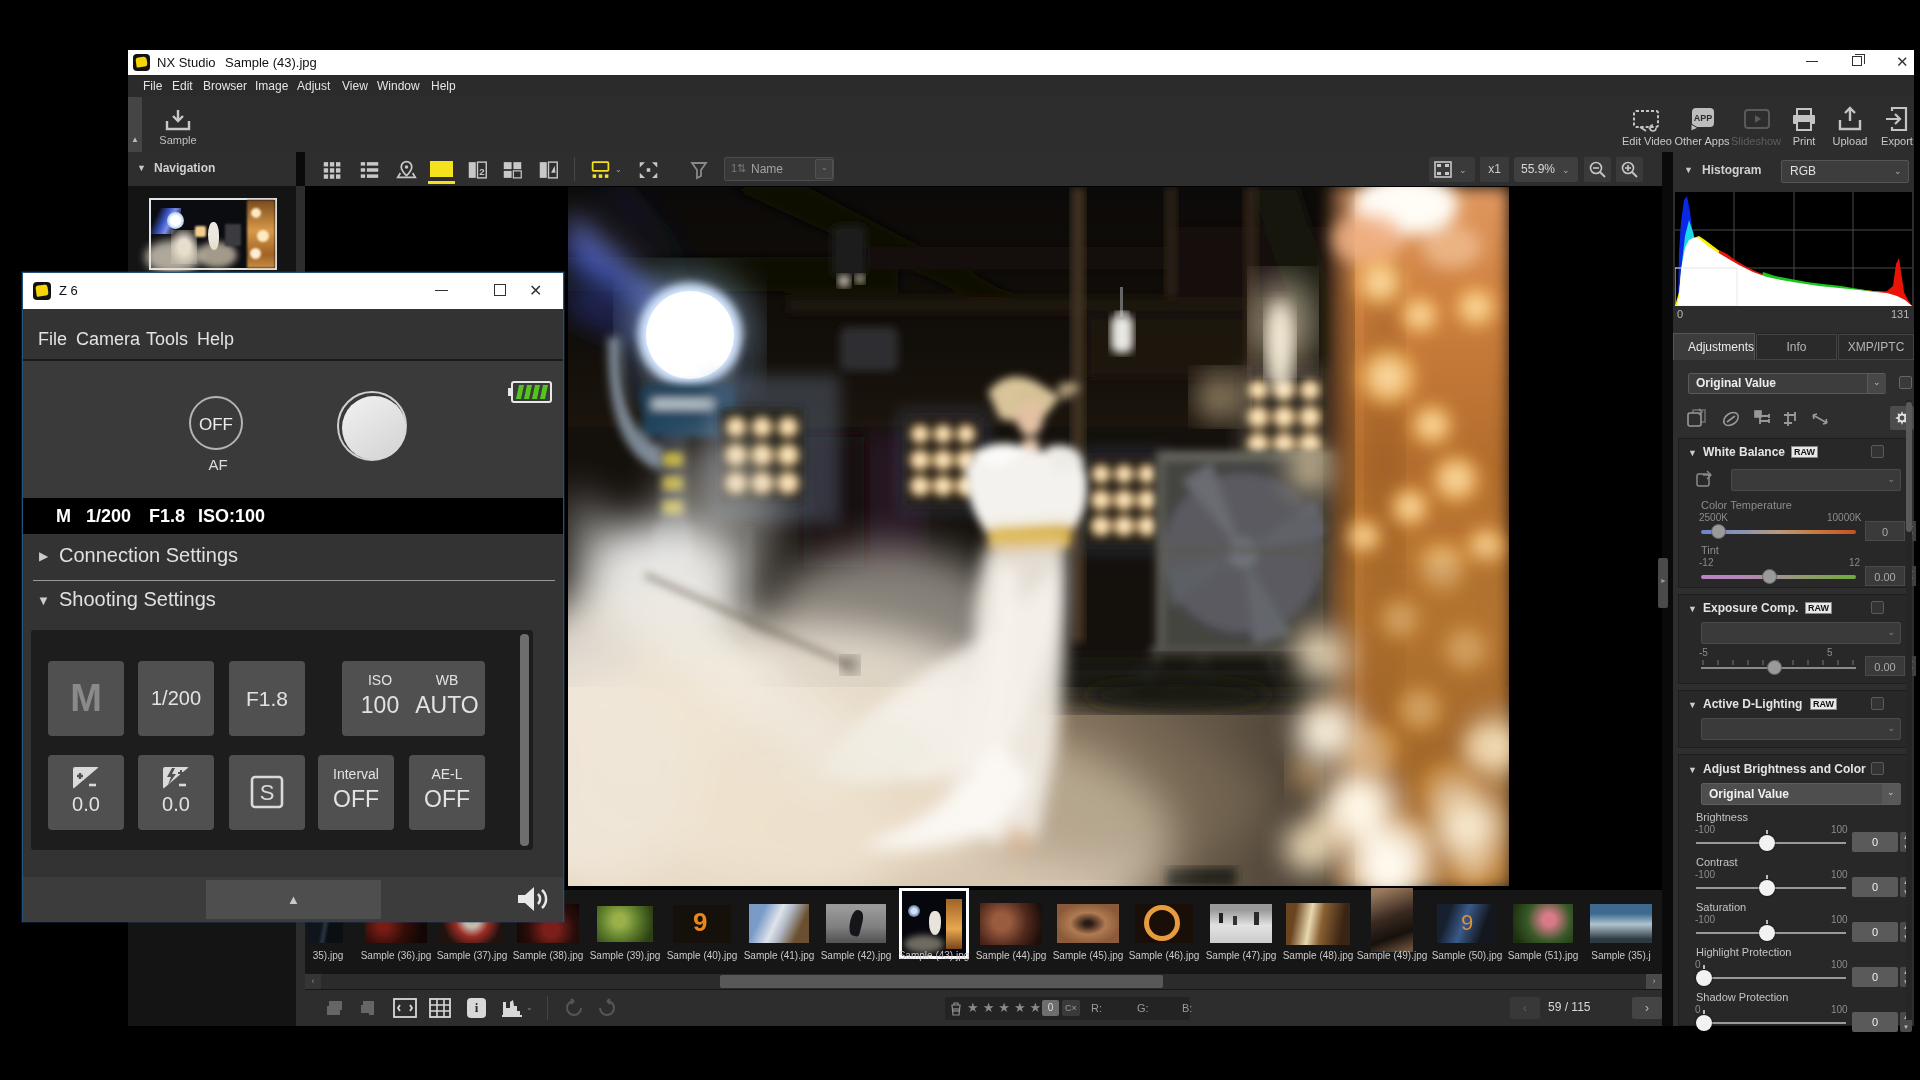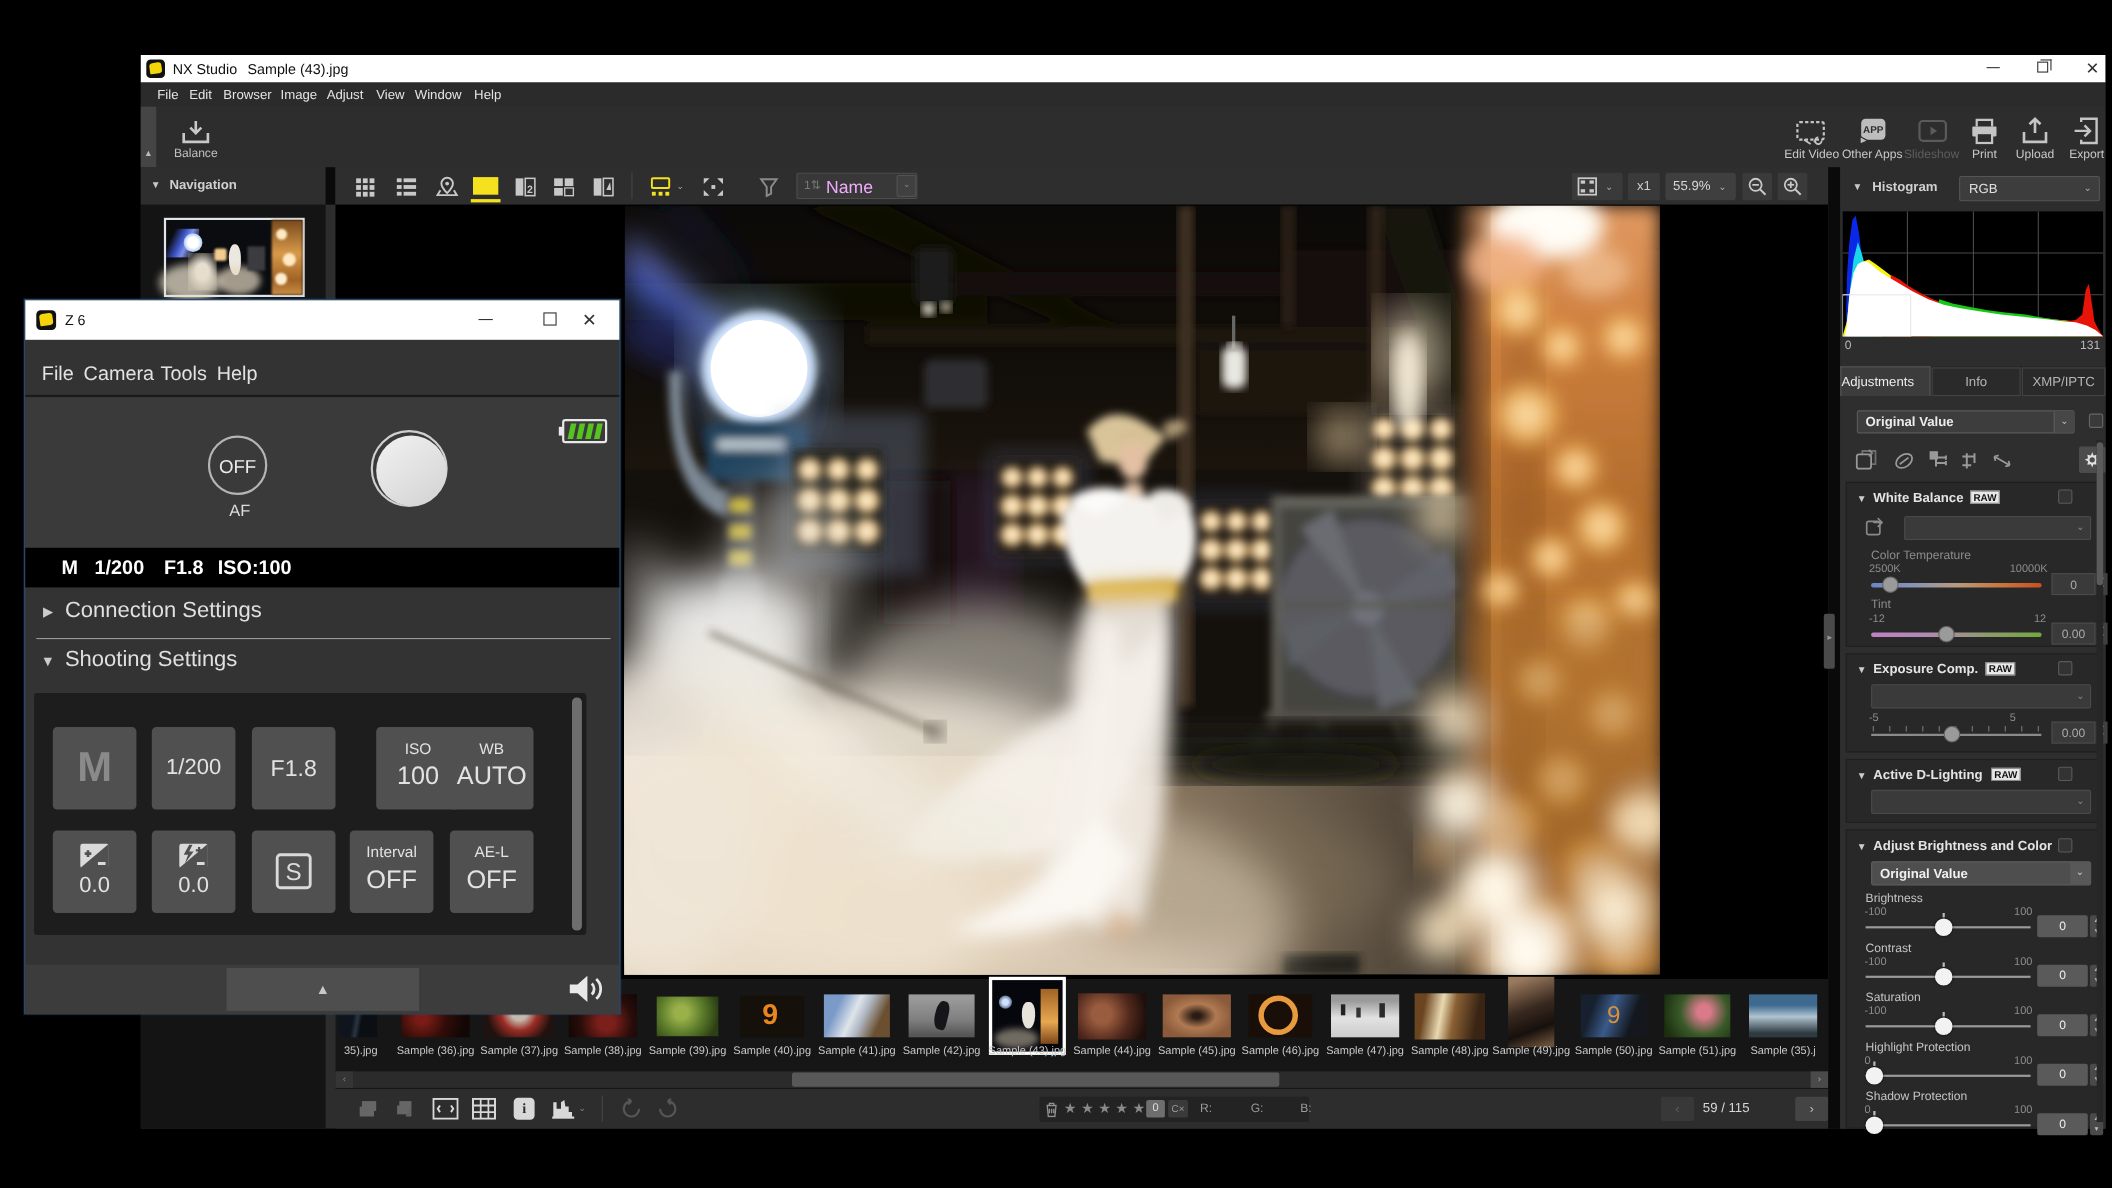--- a/index.html
+++ b/index.html
@@ -45,21 +45,21 @@
     <span class="abs" style="left:303px;top:4px;">Help</span>
   </div>
 
   <div class="abs" style="left:0;top:47px;width:1786px;height:55px;background:#2d2d2d;"></div>
   <div class="abs" style="left:0;top:47px;width:14px;height:55px;background:#454545;"></div>
   <div class="abs" style="left:3px;top:85px;font-size:8px;color:#bbb;">▲</div>
   <svg class="abs" style="left:36px;top:58px;" width="28" height="24" viewBox="0 0 28 24">
     <path d="M14 2 L14 12 M9 8 L14 13 L19 8" stroke="#c8c8c8" stroke-width="2.4" fill="none"></path>
     <path d="M3 13 L3 21 L25 21 L25 13" stroke="#c8c8c8" stroke-width="2.4" fill="none"></path>
   </svg>
-  <div class="abs" style="left:30px;top:84px;width:40px;text-align:center;font-size:11px;color:#c0c0c0;">Balance</div>
+  <div class="abs" style="left:30px;top:84px;width:40px;text-align:center;font-size:11px;color:#c0c0c0;">Sample</div>
   <div id="rtb">
     <svg class="abs" style="left:1504px;top:57px;" width="30" height="26" viewBox="0 0 30 26">
       <rect x="2" y="4" width="24" height="16" rx="2" stroke="#c4c4c4" stroke-width="2" fill="none" stroke-dasharray="3 2"></rect>
       <path d="M8 20 L14 24 M17 21 l3 3 M21 18 a3 3 0 1 0 3 3" stroke="#c4c4c4" stroke-width="1.6" fill="none"></path>
     </svg>
     <div class="abs ic" style="left:1489px;top:85px;width:60px;text-align:center;font-size:11px;">Edit Video</div>
     <svg class="abs" style="left:1560px;top:57px;" width="28" height="26" viewBox="0 0 28 26">
       <rect x="4" y="1" width="22" height="19" rx="4" fill="#bdbdbd"></rect>
       <text x="15" y="14" font-size="9" font-weight="bold" fill="#2d2d2d" text-anchor="middle" font-family="Liberation Sans">APP</text>
       <path d="M3 17 L3 24 L10 21 Z" fill="#bdbdbd" stroke="#2d2d2d" stroke-width="1"></path>
@@ -159,21 +159,21 @@
         <path d="M2 20 L2 14 L8 20 Z"></path>
           <path d="M22 20 L16 20 L22 14 Z"></path>
         <rect x="10" y="9" width="4" height="4"></rect>
       </g>
     </svg>
     <svg class="abs" style="left:384px;top:8px;" width="20" height="20" viewBox="0 0 20 20">
       <path d="M3 3 L17 3 L12 10 L12 16 L8 18 L8 10 Z" fill="none" stroke="#8a8a8a" stroke-width="1.8"></path>
     </svg>
     <div class="abs" style="left:419px;top:5px;width:110px;height:24px;background:#383838;border:1px solid #4c4c4c;border-radius:2px;">
       <span class="abs" style="left:6px;top:4px;font-size:11px;color:#787878;">1⇅</span>
-      <span class="abs" style="left:26px;top:4px;font-size:16px;color:#f0abfc;">Name</span>
+      <span class="abs" style="left:26px;top:4px;font-size:12px;color:#a3a3a3;">Name</span>
     </div>
     <div class="abs" style="left:510px;top:7px;width:18px;height:20px;background:#404040;border:1px solid #525252;border-radius:2px;">
         <span style="position:absolute;left:5px;top:3px;font-size:8px;color:#888;">⌄</span>
       </div>
     <div class="abs" style="left:1124px;top:5px;width:46px;height:25px;background:#3a3a3a;border-radius:2px;">
       <svg class="abs" style="left:4px;top:3px;" width="20" height="19" viewBox="0 0 20 19">
         <rect x="2" y="2" width="16" height="15" fill="none" stroke="#c8c8c8" stroke-width="1.6"></rect>
         <g fill="#c8c8c8">
             <rect x="4" y="4" width="4" height="3"></rect>
             <rect x="12" y="4" width="4" height="3"></rect>
@@ -664,21 +664,21 @@
       <polygon points="5,114 7,70 10,44 14,28 18,40 22,56 27,74 32,92 36,114" fill="#1ad8e8"></polygon>
       <polygon points="0,114 4,100 7,72 12,52 18,46 24,44 30,48 38,54 46,60 58,68 72,76 86,82 100,86 120,90 140,93 160,95 180,97 198,99 210,100 222,103 230,107 237,114" fill="#f8f408"></polygon>
       <polygon points="40,114 44,58 52,62 60,68 70,74 82,80 96,85 112,88 130,92 150,94 170,96 190,98 204,100 212,99 218,94 221,72 224,66 227,86 229,100 233,108 237,114 200,114" fill="#e81408"></polygon>
       <polygon points="80,114 88,80 100,84 116,87 132,90 148,92 166,94 184,97 196,99 206,101 214,104 220,108 226,114" fill="#18c818"></polygon>
       <polygon points="2,114 4,104 6,78 10,56 14,48 18,46 23,46 28,50 34,55 42,60 52,66 64,73 78,80 92,85 106,88 124,91 144,94 164,96 184,98 200,100 212,101 222,104 230,108 237,114" fill="#fff"></polygon>
       <rect x="0" y="76" width="62" height="38" fill="none" stroke="#e8e8e8" stroke-width="1"></rect>
     </svg>
     <span class="abs" style="left:4px;top:156px;font-size:11px;color:#b8b8b8;">0</span>
     <span class="abs" style="left:218px;top:156px;font-size:11px;color:#b8b8b8;">131</span>
     <div class="abs" style="left:0;top:181px;width:241px;height:27px;background:#252525;">
-      <div class="abs" style="left:0;top:0;width:82px;height:27px;background:#3c3c3c;border:1px solid #555;border-bottom:none;color:#ececec;font-size:12px;text-align:left;line-height:26px;">Adjustments</div>
+      <div class="abs" style="left:0;top:0;width:82px;height:27px;background:#3c3c3c;border:1px solid #555;border-bottom:none;color:#ececec;font-size:12px;text-align:right;line-height:26px;">Adjustments</div>
       <div class="abs" style="left:83px;top:1px;width:81px;height:26px;background:#2a2a2a;border:1px solid #444;color:#b4b4b4;font-size:12px;text-align:center;line-height:25px;">Info</div>
       <div class="abs" style="left:165px;top:1px;width:76px;height:26px;background:#2a2a2a;border:1px solid #444;color:#b4b4b4;font-size:12px;text-align:center;line-height:25px;">XMP/IPTC</div>
     </div>
     <div class="abs" style="left:0;top:208px;width:241px;height:666px;background:#2e2e2e;" id="adj">
       <div class="abs" style="left:15px;top:13px;width:198px;height:21px;background:#3d3d3d;border:1px solid #5a5a5a;border-radius:2px;">
         <span class="abs" style="left:7px;top:2px;font-size:12px;font-weight:bold;color:#ececec;">Original Value</span>
         <div class="abs" style="left:178px;top:0px;width:19px;height:19px;background:#474747;border-left:1px solid #5a5a5a;">
             <span style="position:absolute;left:5px;top:3px;font-size:9px;color:#bbb;">⌄</span>
           </div>
       </div>

